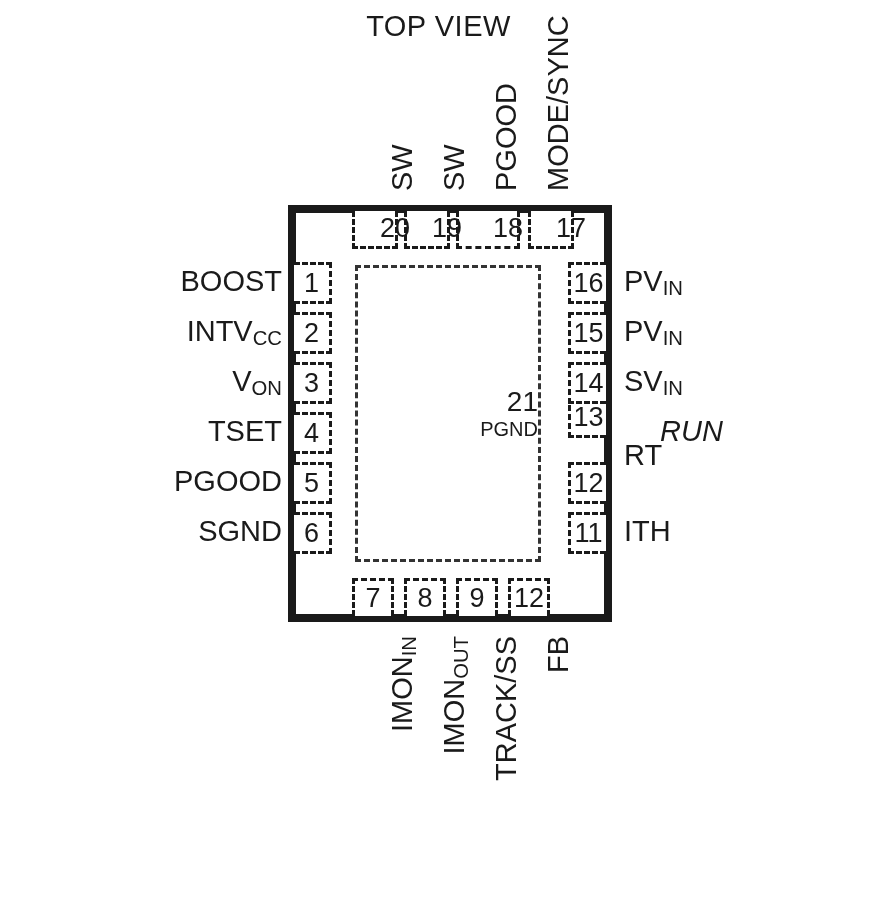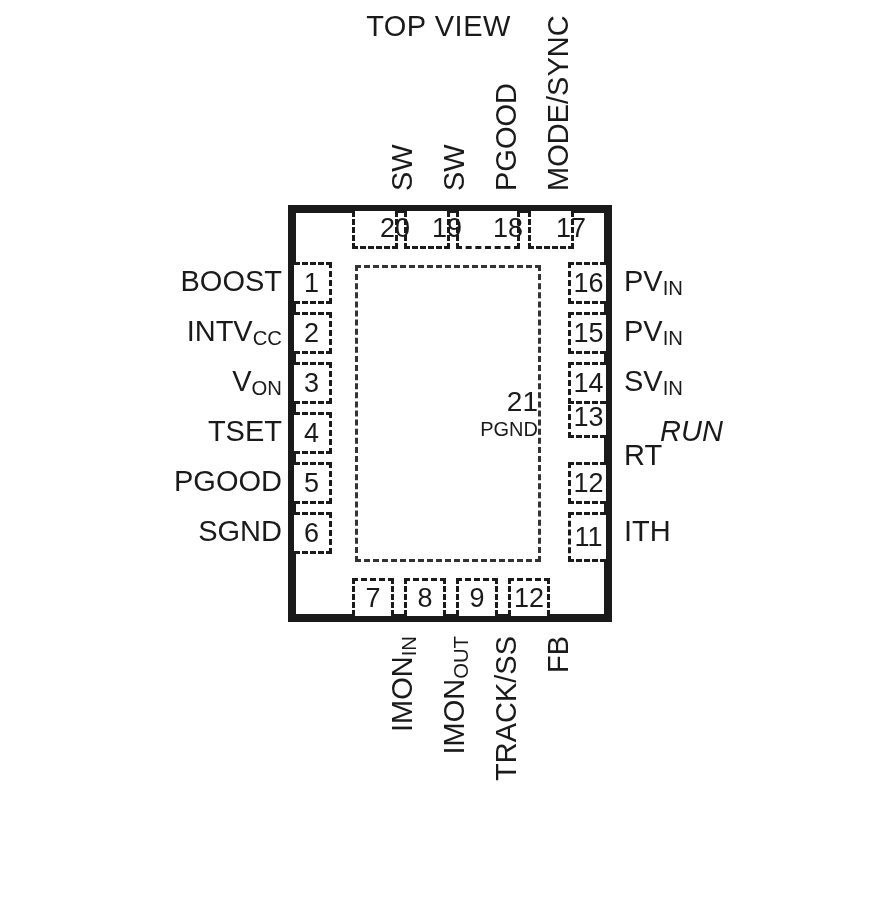--- a/index.html
+++ b/index.html
@@ -162,21 +162,21 @@
       </div>
       <div class="pin-pad left" style="left: 294px; top: 412px; width: 38px; height: 42px;">
         <span>4</span>
       </div>
       <div class="pin-pad left" style="left: 294px; top: 462px; width: 38px; height: 42px;">
         <span>5</span>
       </div>
       <div class="pin-pad left" style="left: 294px; top: 512px; width: 38px; height: 42px;">
         <span>6</span>
       </div>
-      <div class="pin-pad right" style="left: 568px; top: 512px; width: 38px; height: 50px;">
+      <div class="pin-pad right" style="left: 568px; top: 512px; width: 38px; height: 42px;">
         <span>11</span>
       </div>
       <div class="pin-pad right" style="left: 568px; top: 462px; width: 38px; height: 42px;">
         <span>12</span>
       </div>
       <div class="pin-pad right" style="left: 568px; top: 396px; width: 38px; height: 42px; text-align: center;">
         <span>13</span>
       </div>
       <div class="pin-pad right" style="left: 568px; top: 362px; width: 38px; height: 42px;">
         <span>14</span>

